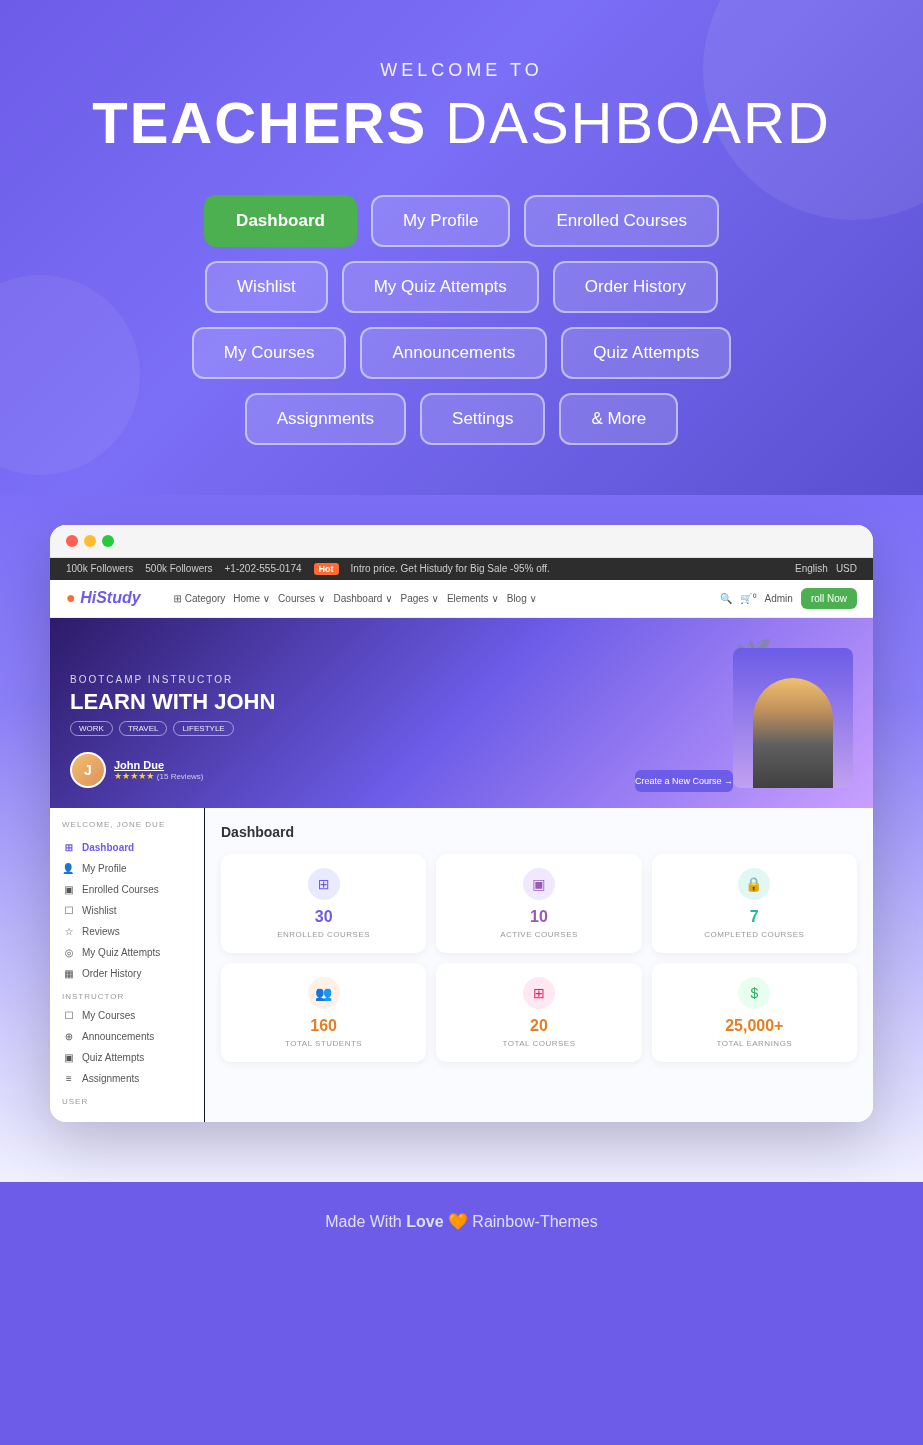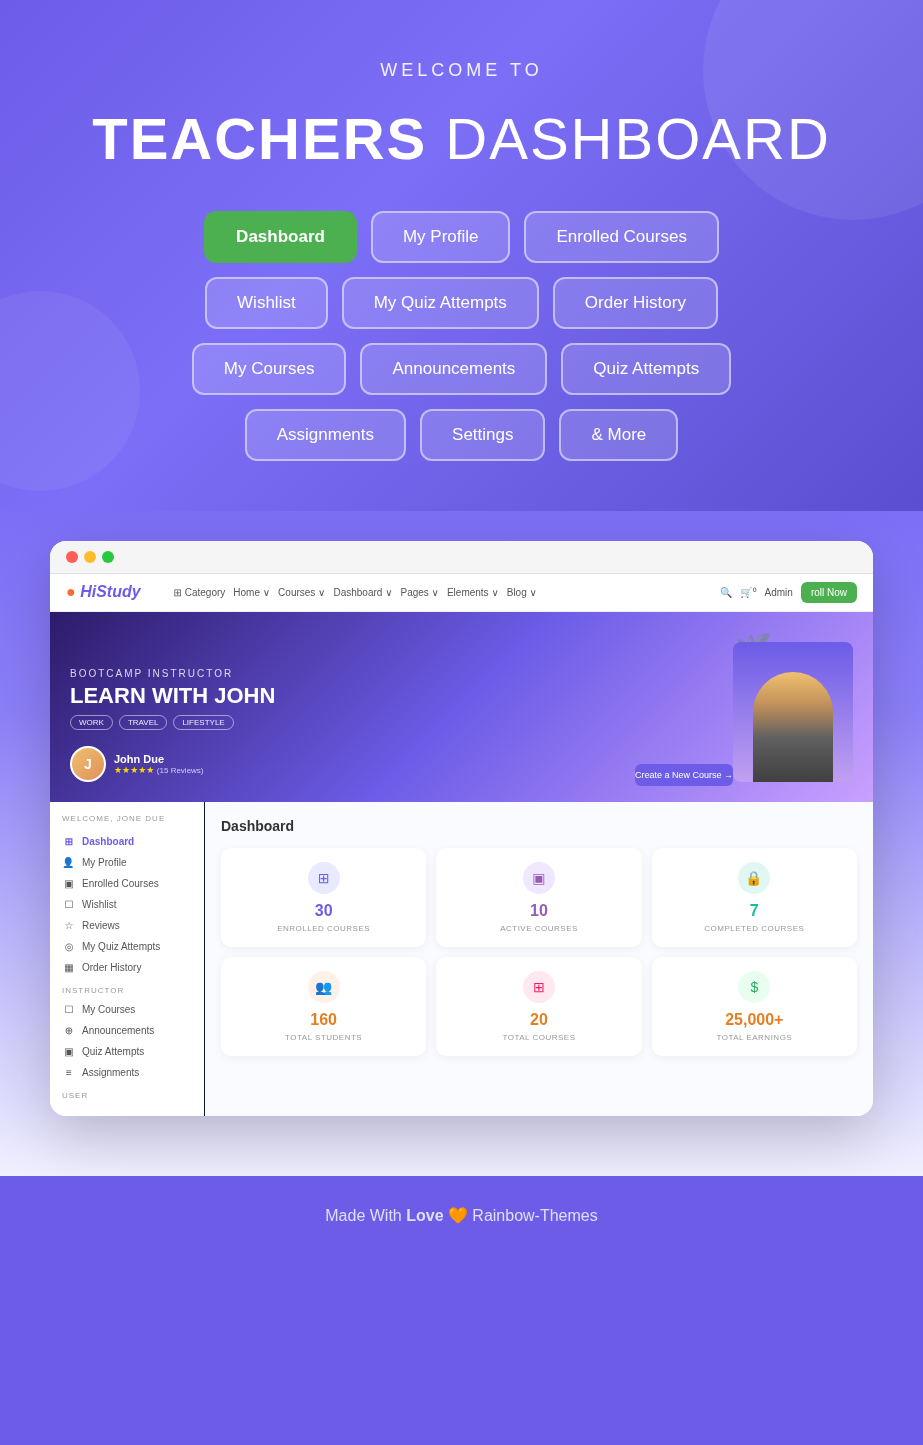--- a/index.html
+++ b/index.html
@@ -33,21 +33,21 @@
       bottom: 20px; left: -60px;
       width: 200px; height: 200px;
       background: rgba(255,255,255,0.06);
       border-radius: 50%;
     }
     .welcome-text {
       color: rgba(255,255,255,0.9);
       font-size: 18px;
       font-weight: 500;
       letter-spacing: 4px;
-      margin-bottom: 26px;
+      margin-bottom: 10px;
     }
     .hero-title {
       color: #fff;
       font-size: 58px;
       font-weight: 900;
       letter-spacing: 2px;
       line-height: 1.1;
       margin-bottom: 40px;
     }
     .hero-title span.bold { font-weight: 900; }
@@ -186,21 +186,21 @@
       font-size: 8px;
     }
     .instructor-info { display: flex; align-items: center; gap: 8px; }
     .instructor-avatar {
       width: 36px; height: 36px; border-radius: 50%;
       background: linear-gradient(135deg, #f0c070, #e0905a);
       border: 2px solid #fff;
       display: flex; align-items: center; justify-content: center;
       font-size: 14px; color: #fff; font-weight: 700;
     }
-    .instructor-name { font-size: 11px; font-weight: 700; color: #fff; }
+    .instructor-name { font-size: 11px; font-weight: 700; color: #fff; text-decoration: underline; }
     .stars { color: #ffd700; font-size: 9px; }
     .banner-person {
       width: 120px; height: 140px;
       background: linear-gradient(180deg, #6c5ce7 0%, #c0a0f0 100%);
       border-radius: 8px;
       display: flex; align-items: center; justify-content: center;
       font-size: 40px;
       overflow: hidden;
       position: relative;
     }
@@ -368,20 +368,33 @@
 
 <div class="browser-section">
   <div class="browser-window">
 
     <div class="browser-chrome">
       <div class="dot dot-red"></div>
       <div class="dot dot-yellow"></div>
       <div class="dot dot-green"></div>
     </div>
 
+    <div class="site-topbar">
+      <div class="topbar-left">
+        <span>100k Followers</span>
+        <span>500k Followers</span>
+        <span>+1-202-555-0174</span>
+        <span class="hot-badge">Hot</span>
+        <span>Intro price. Get Histudy for Big Sale -95% off.</span>
+      </div>
+      <div class="topbar-right">
+        <span>English</span>
+        <span>USD</span>
+      </div>
+    </div>
 
     <div class="site-nav">
       <div class="logo">
         <span style="color:#ff6b35;">●</span>
         <span>HiStudy</span>
       </div>
       <div class="nav-links">
         <span>⊞ Category</span>
         <span>Home ∨</span>
         <span>Courses ∨</span>

